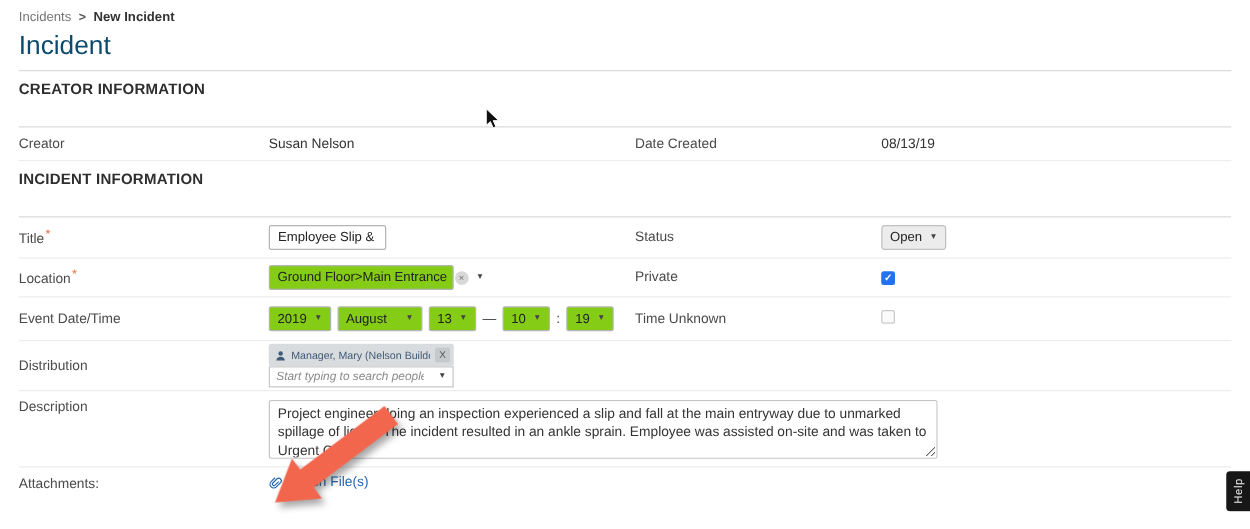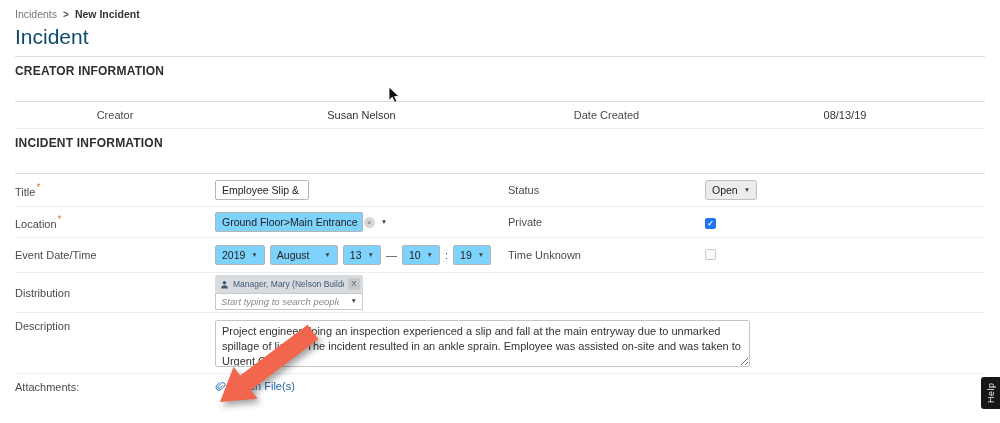--- a/index.html
+++ b/index.html
@@ -13,32 +13,32 @@
   .breadcrumb .crumb-parent { color: #767676; cursor: pointer; }
   .breadcrumb .crumb-sep { color: #555; font-weight: bold; font-size: 10px; }
   .breadcrumb .crumb-current { color: #333; font-weight: bold; }
   .page-title { font-size: 21px; font-weight: 300; color: #0c4a6e; padding-bottom: 7px; border-bottom: 1px solid #dcdcdc; }
 
   
   .section-heading { margin: 0 15px; padding: 7px 0 23px; font-size: 12px; font-weight: bold; color: #2e2e2e; border-bottom: 1px solid #dcdcdc; letter-spacing: .2px; }
 
   
   .row { margin: 0 15px; border-bottom: 1px solid #ededed; display: grid; grid-template-columns: 200px 293px 197px 1fr; align-items: center; }
-  .row.h27 { height: 27px; text-align: center; } .row.h33 { height: 33px; } .row.h31 { height: 31px; }
+  .row.h27 { height: 27px; } .row.h33 { height: 33px; } .row.h31 { height: 31px; }
   .row.h35 { height: 35px; } .row.h40 { height: 40px; } .row.h61 { height: 61px; }
   .row.h55 { height: 55px; } .row.h30 { height: 30px; }
   .row.top-align { align-items: start; }
   .row.top-align .label { padding-top: 7px; }
   .label { font-size: 11px; color: #4a4a4a; }
   .value { font-size: 11px; color: #333; }
   .req { color: #e8713d; font-size: 10px; vertical-align: super; margin-left: 1px; }
 
   
   .text-input { width: 94px; height: 20px; border: 1px solid #b5b5b5; border-radius: 2px; padding: 0 6px; font-family: "Liberation Sans", sans-serif; font-size: 10.5px; color: #222; }
-  .select-box { display: inline-flex; align-items: center; height: 20px; border: 1px solid #b5b5b5; border-radius: 2px; background: #7dd3fc; padding: 0 6px; gap: 6px; cursor: pointer; }
+  .select-box { display: inline-flex; align-items: center; height: 20px; border: 1px solid #b5b5b5; border-radius: 2px; background: #84cc16; padding: 0 6px; gap: 6px; cursor: pointer; }
   .select-box .sel-val { font-size: 10.5px; color: #222; white-space: nowrap; }
   .caret { font-size: 6.5px; color: #444; line-height: 1; }
   .location-box { width: 148px; justify-content: space-between; }
   .clear-btn { width: 11px; height: 11px; border-radius: 50%; background: #d8d8d8; color: #707070; font-size: 7.5px; line-height: 11px; text-align: center; cursor: pointer; flex: none; }
   .status-box { background: #ececec; border-color: #c0c0c0; border-radius: 3px; }
 
   
   .event-wrap { display: flex; align-items: center; gap: 5px; }
   .sep-dash, .sep-colon { color: #444; font-size: 11px; }
 

